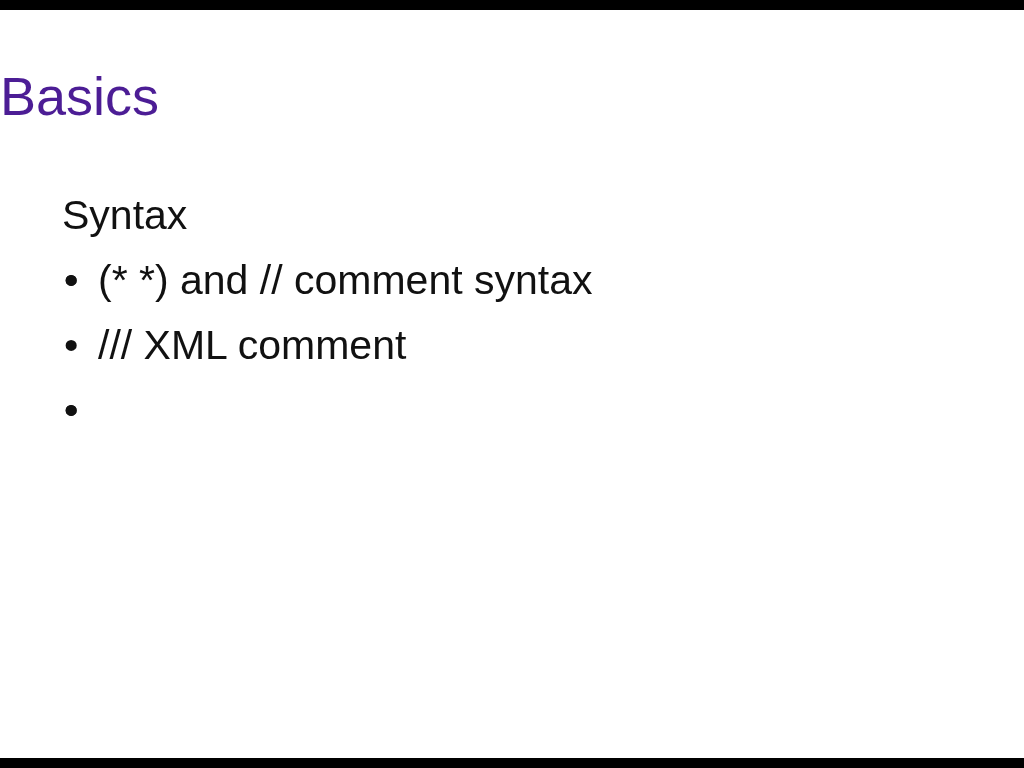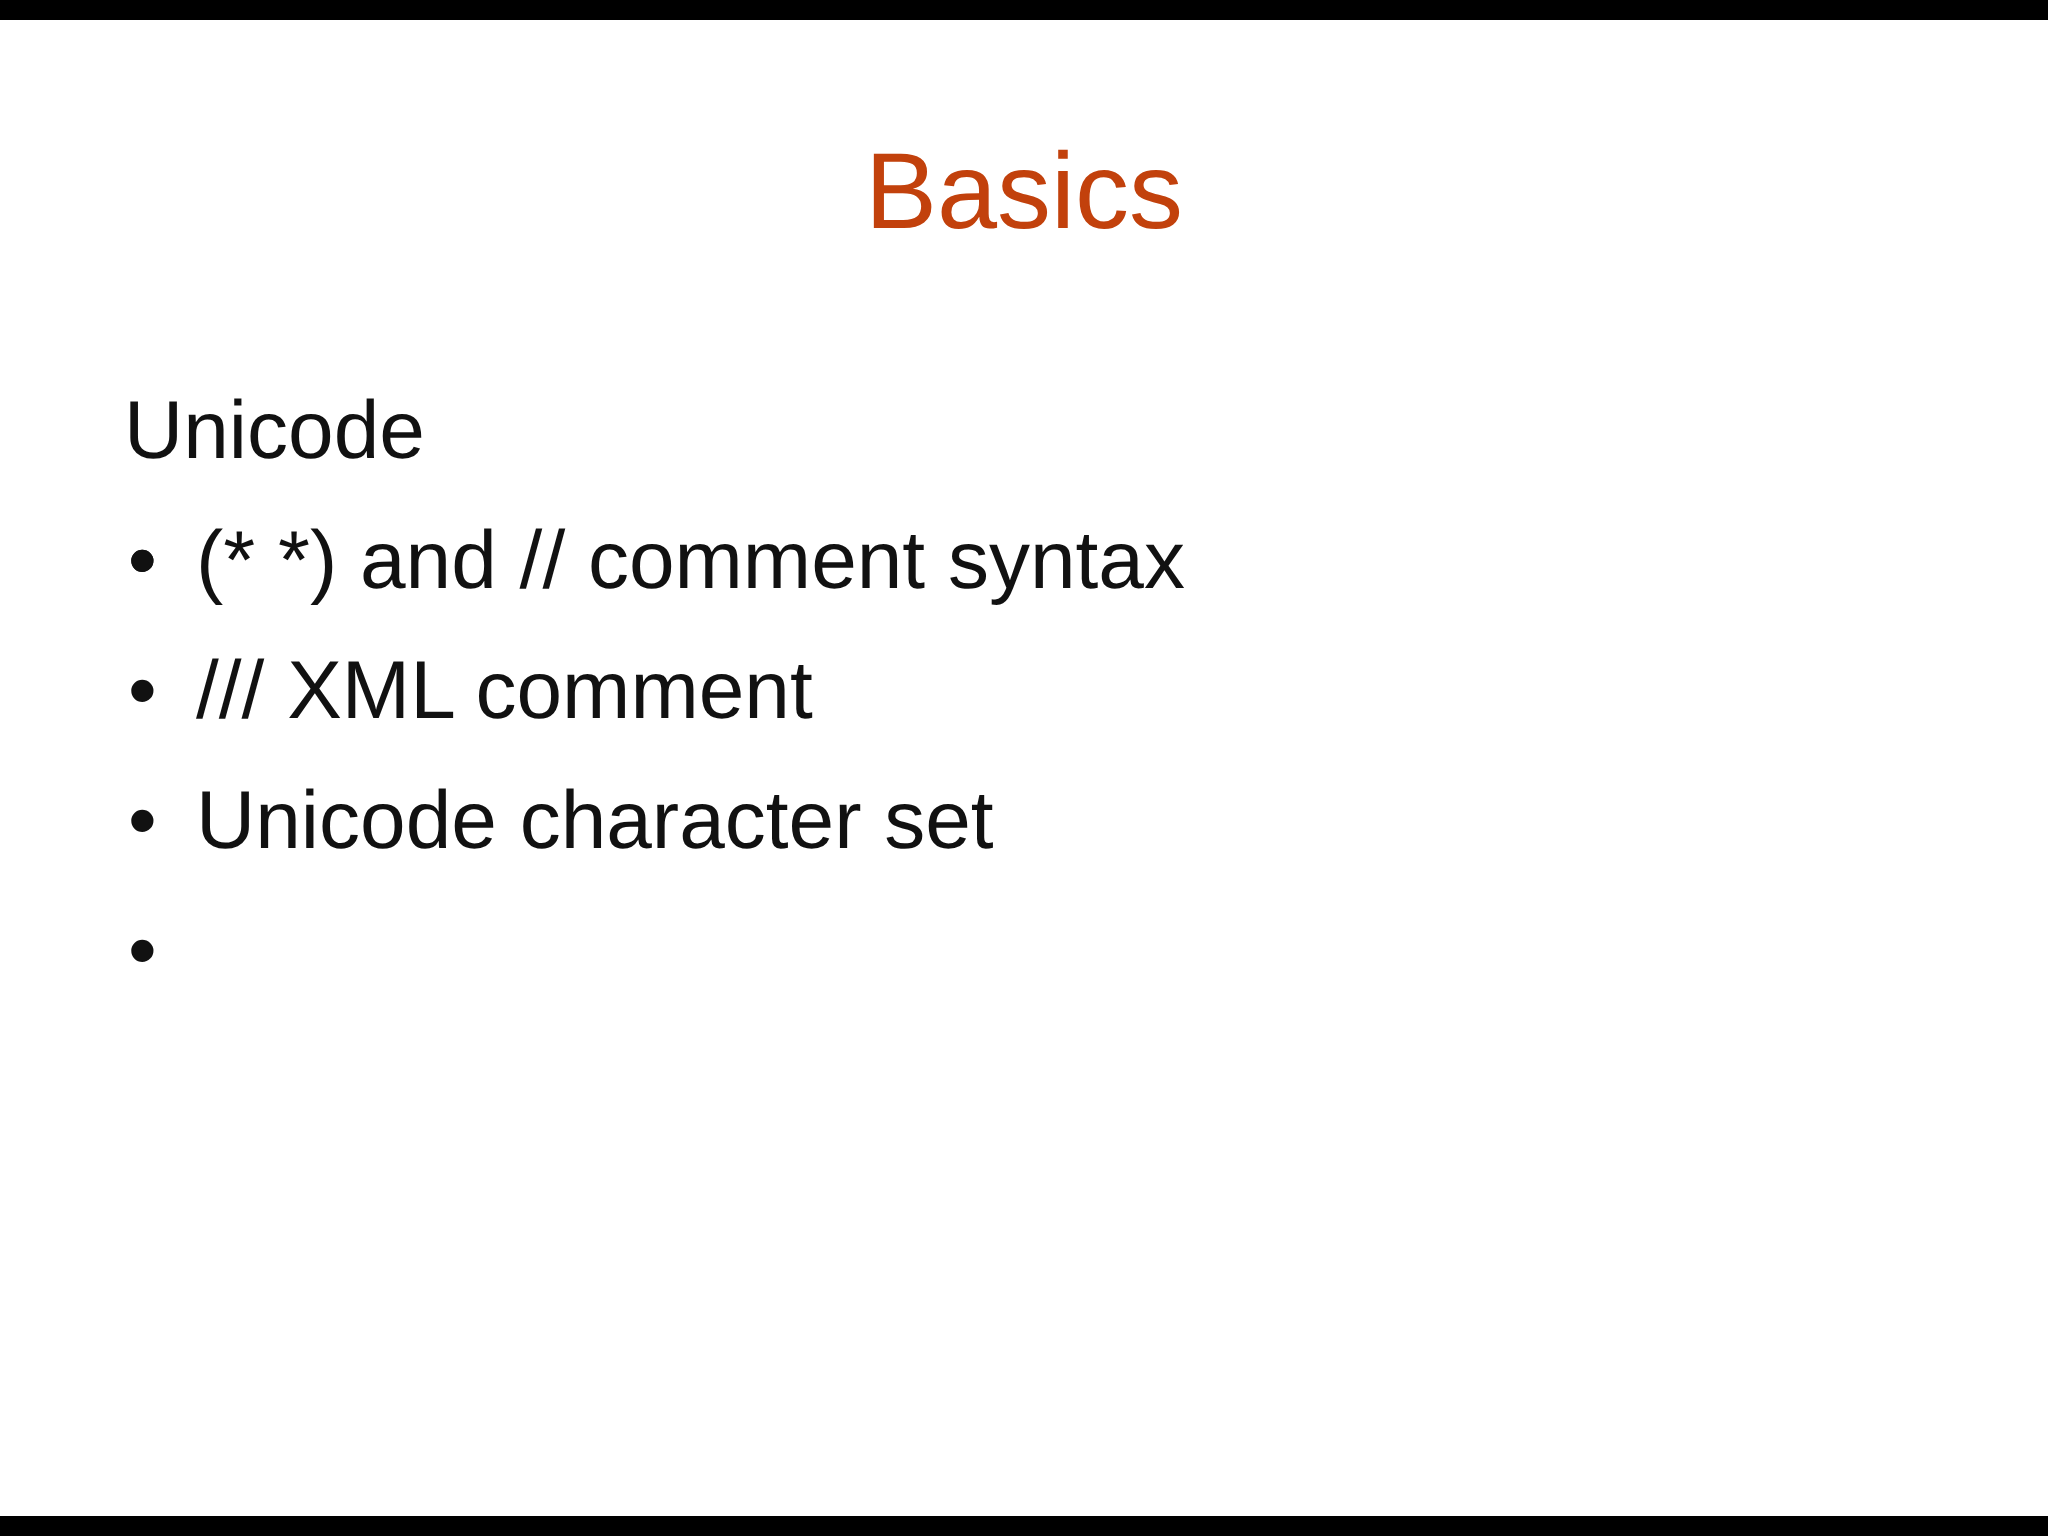--- a/index.html
+++ b/index.html
@@ -31,25 +31,24 @@
     right: 0;
     background: #ffffff;
     color: #111111;
   }
   .title {
     position: absolute;
     top: 59px;
     left: 0;
     width: 100%;
     margin: 0;
-    text-align: center;
     font-size: 54px;
     font-weight: 400;
     line-height: 54px;
-    color: #c2410c;
+    color: #4c1d95;
     letter-spacing: 0px;
   }
   .body-block {
     position: absolute;
     top: 173px;
     left: 62px;
     right: 40px;
   }
   .heading {
     font-size: 41px;
@@ -82,37 +81,36 @@
 </head>
 <body>
 
 <div class="frame">
   <div class="letterbox top"></div>
 
   <div class="slide">
     <h1 class="title">Basics</h1>
 
     <div class="body-block">
-      <div class="heading">Unicode</div>
+      <div class="heading">Syntax</div>
 
       <ul class="bullets">
         <li>
           <span class="marker">•</span>
         </li>
         <li>
           <span class="marker">•</span>
           <span class="text">(* *) and // comment syntax</span>
         </li>
         <li>
           <span class="marker">•</span>
           <span class="text">/// XML comment</span>
         </li>
         <li>
           <span class="marker">•</span>
-          <span class="text">Unicode character set</span>
         </li>
         <li>
           <span class="marker">•</span>
         </li>
       </ul>
     </div>
   </div>
 
   <div class="letterbox bottom"></div>
 </div>

